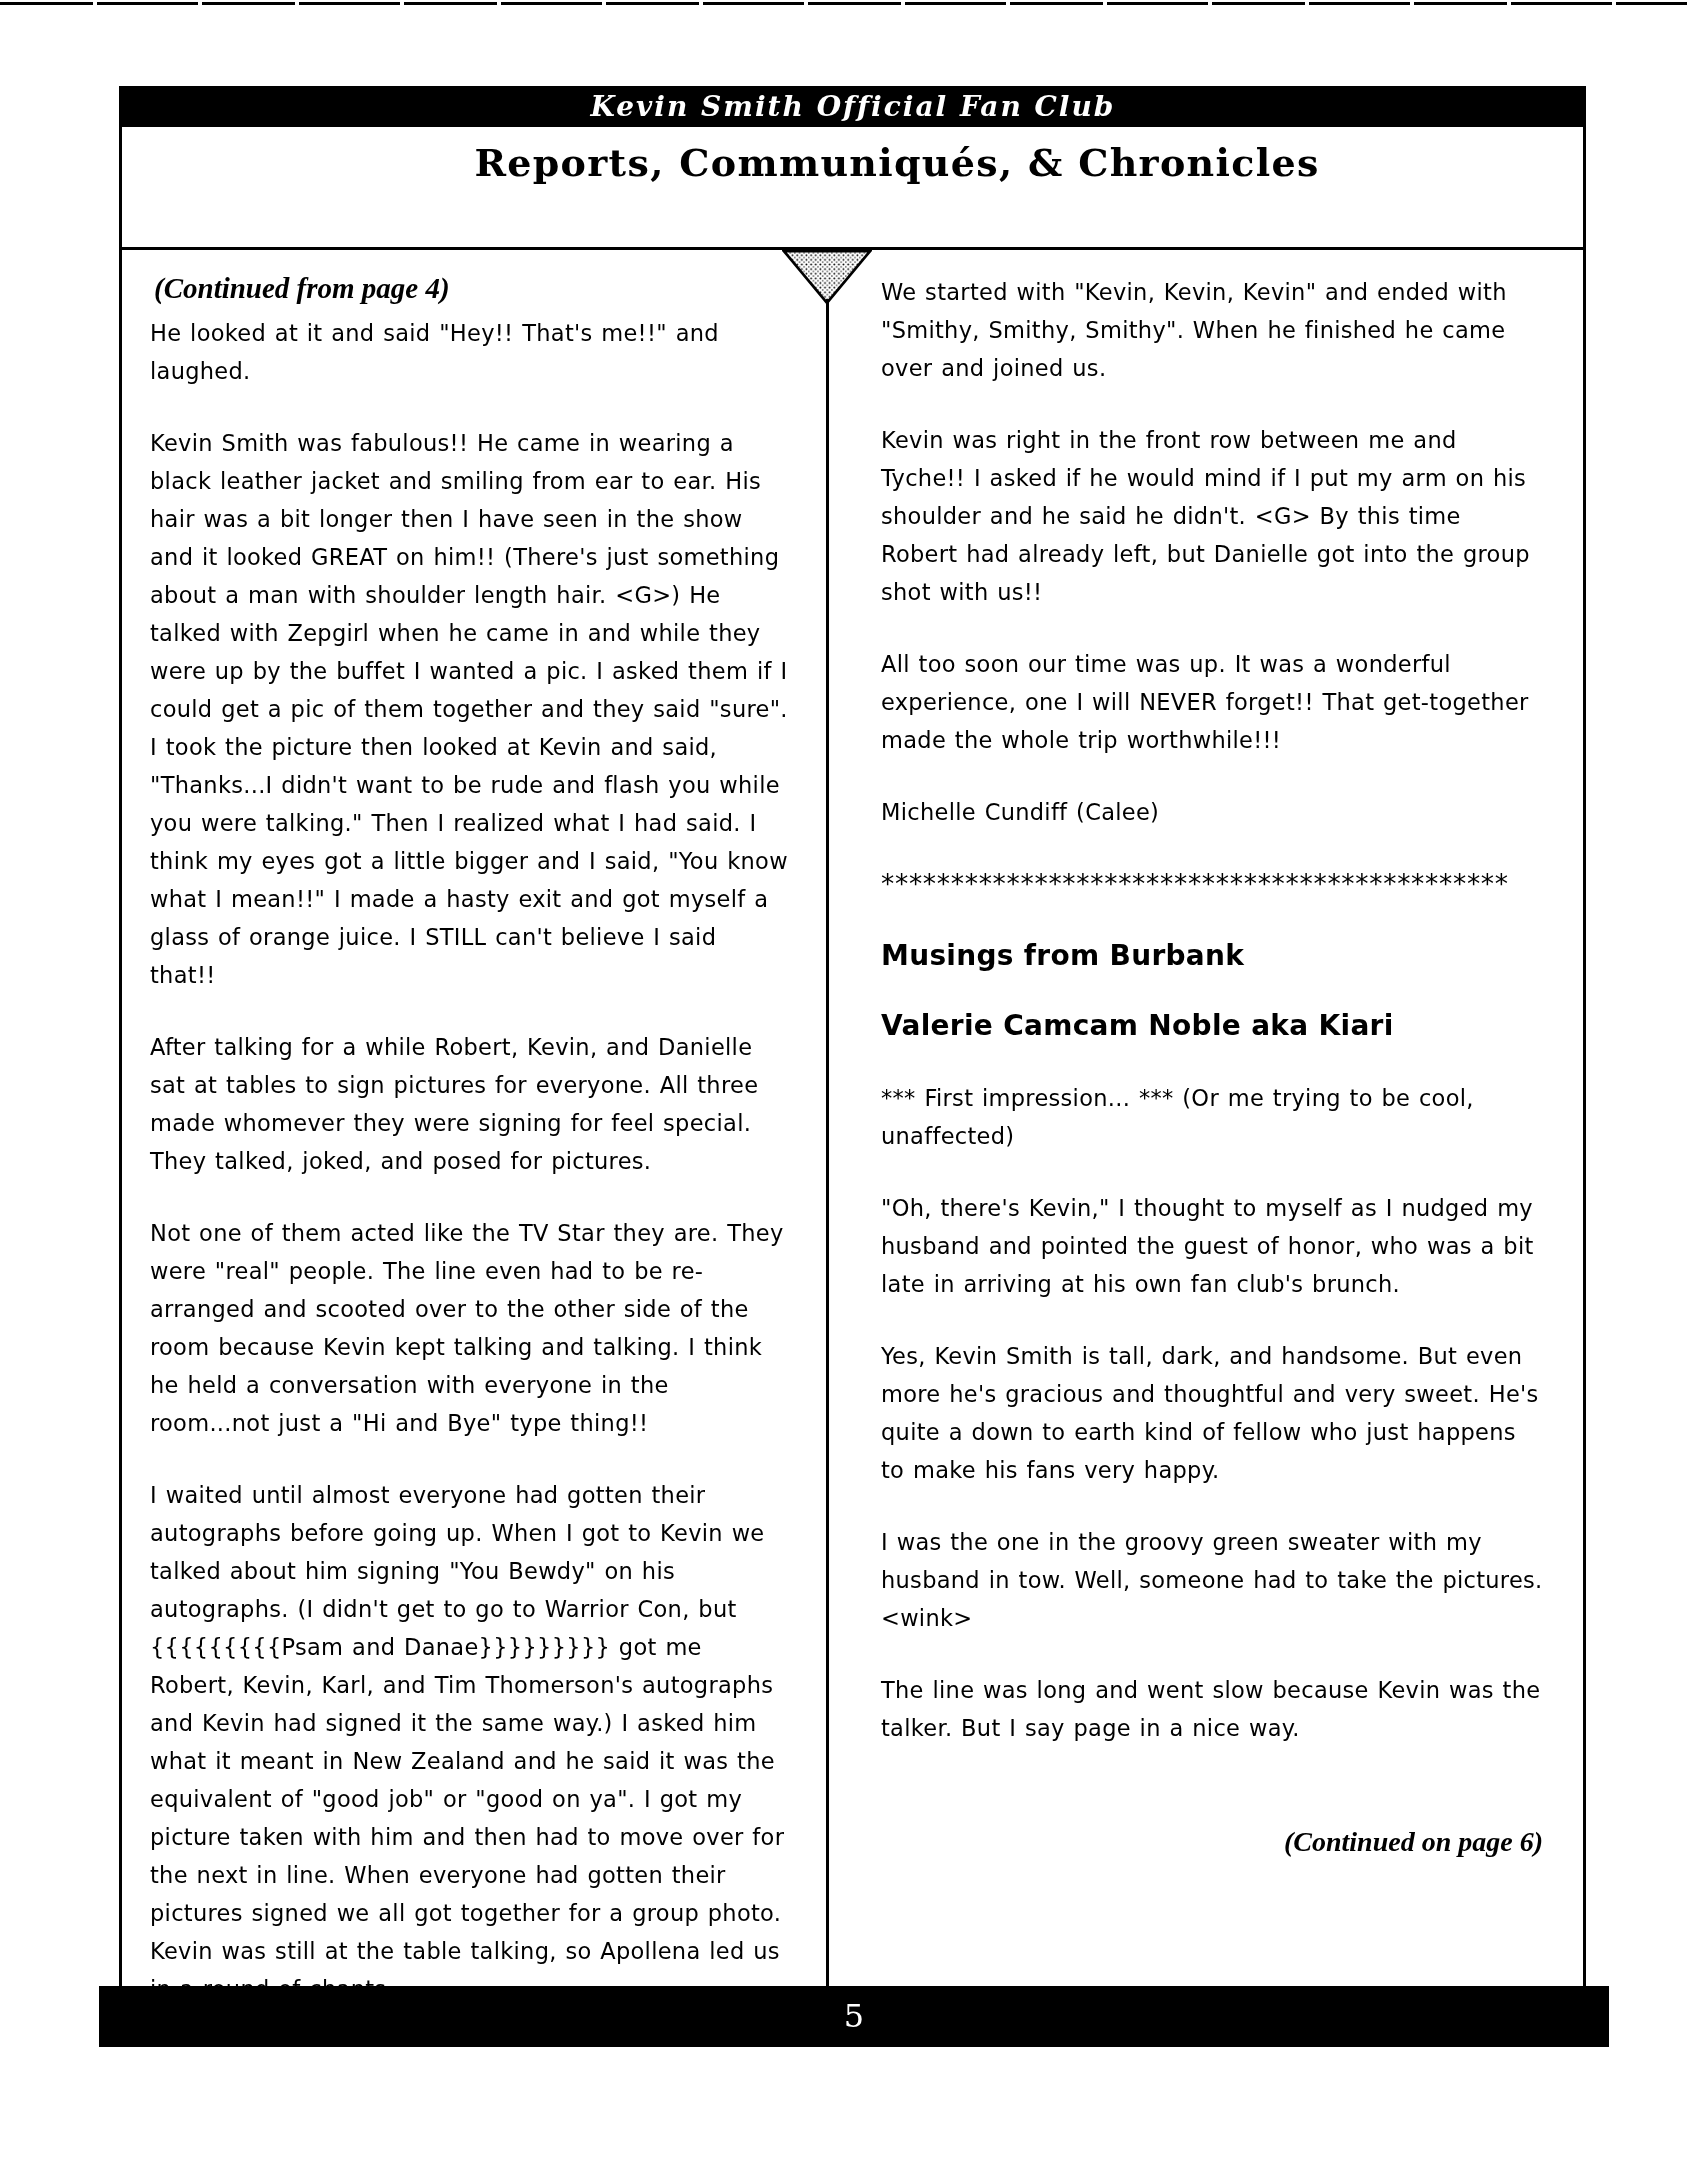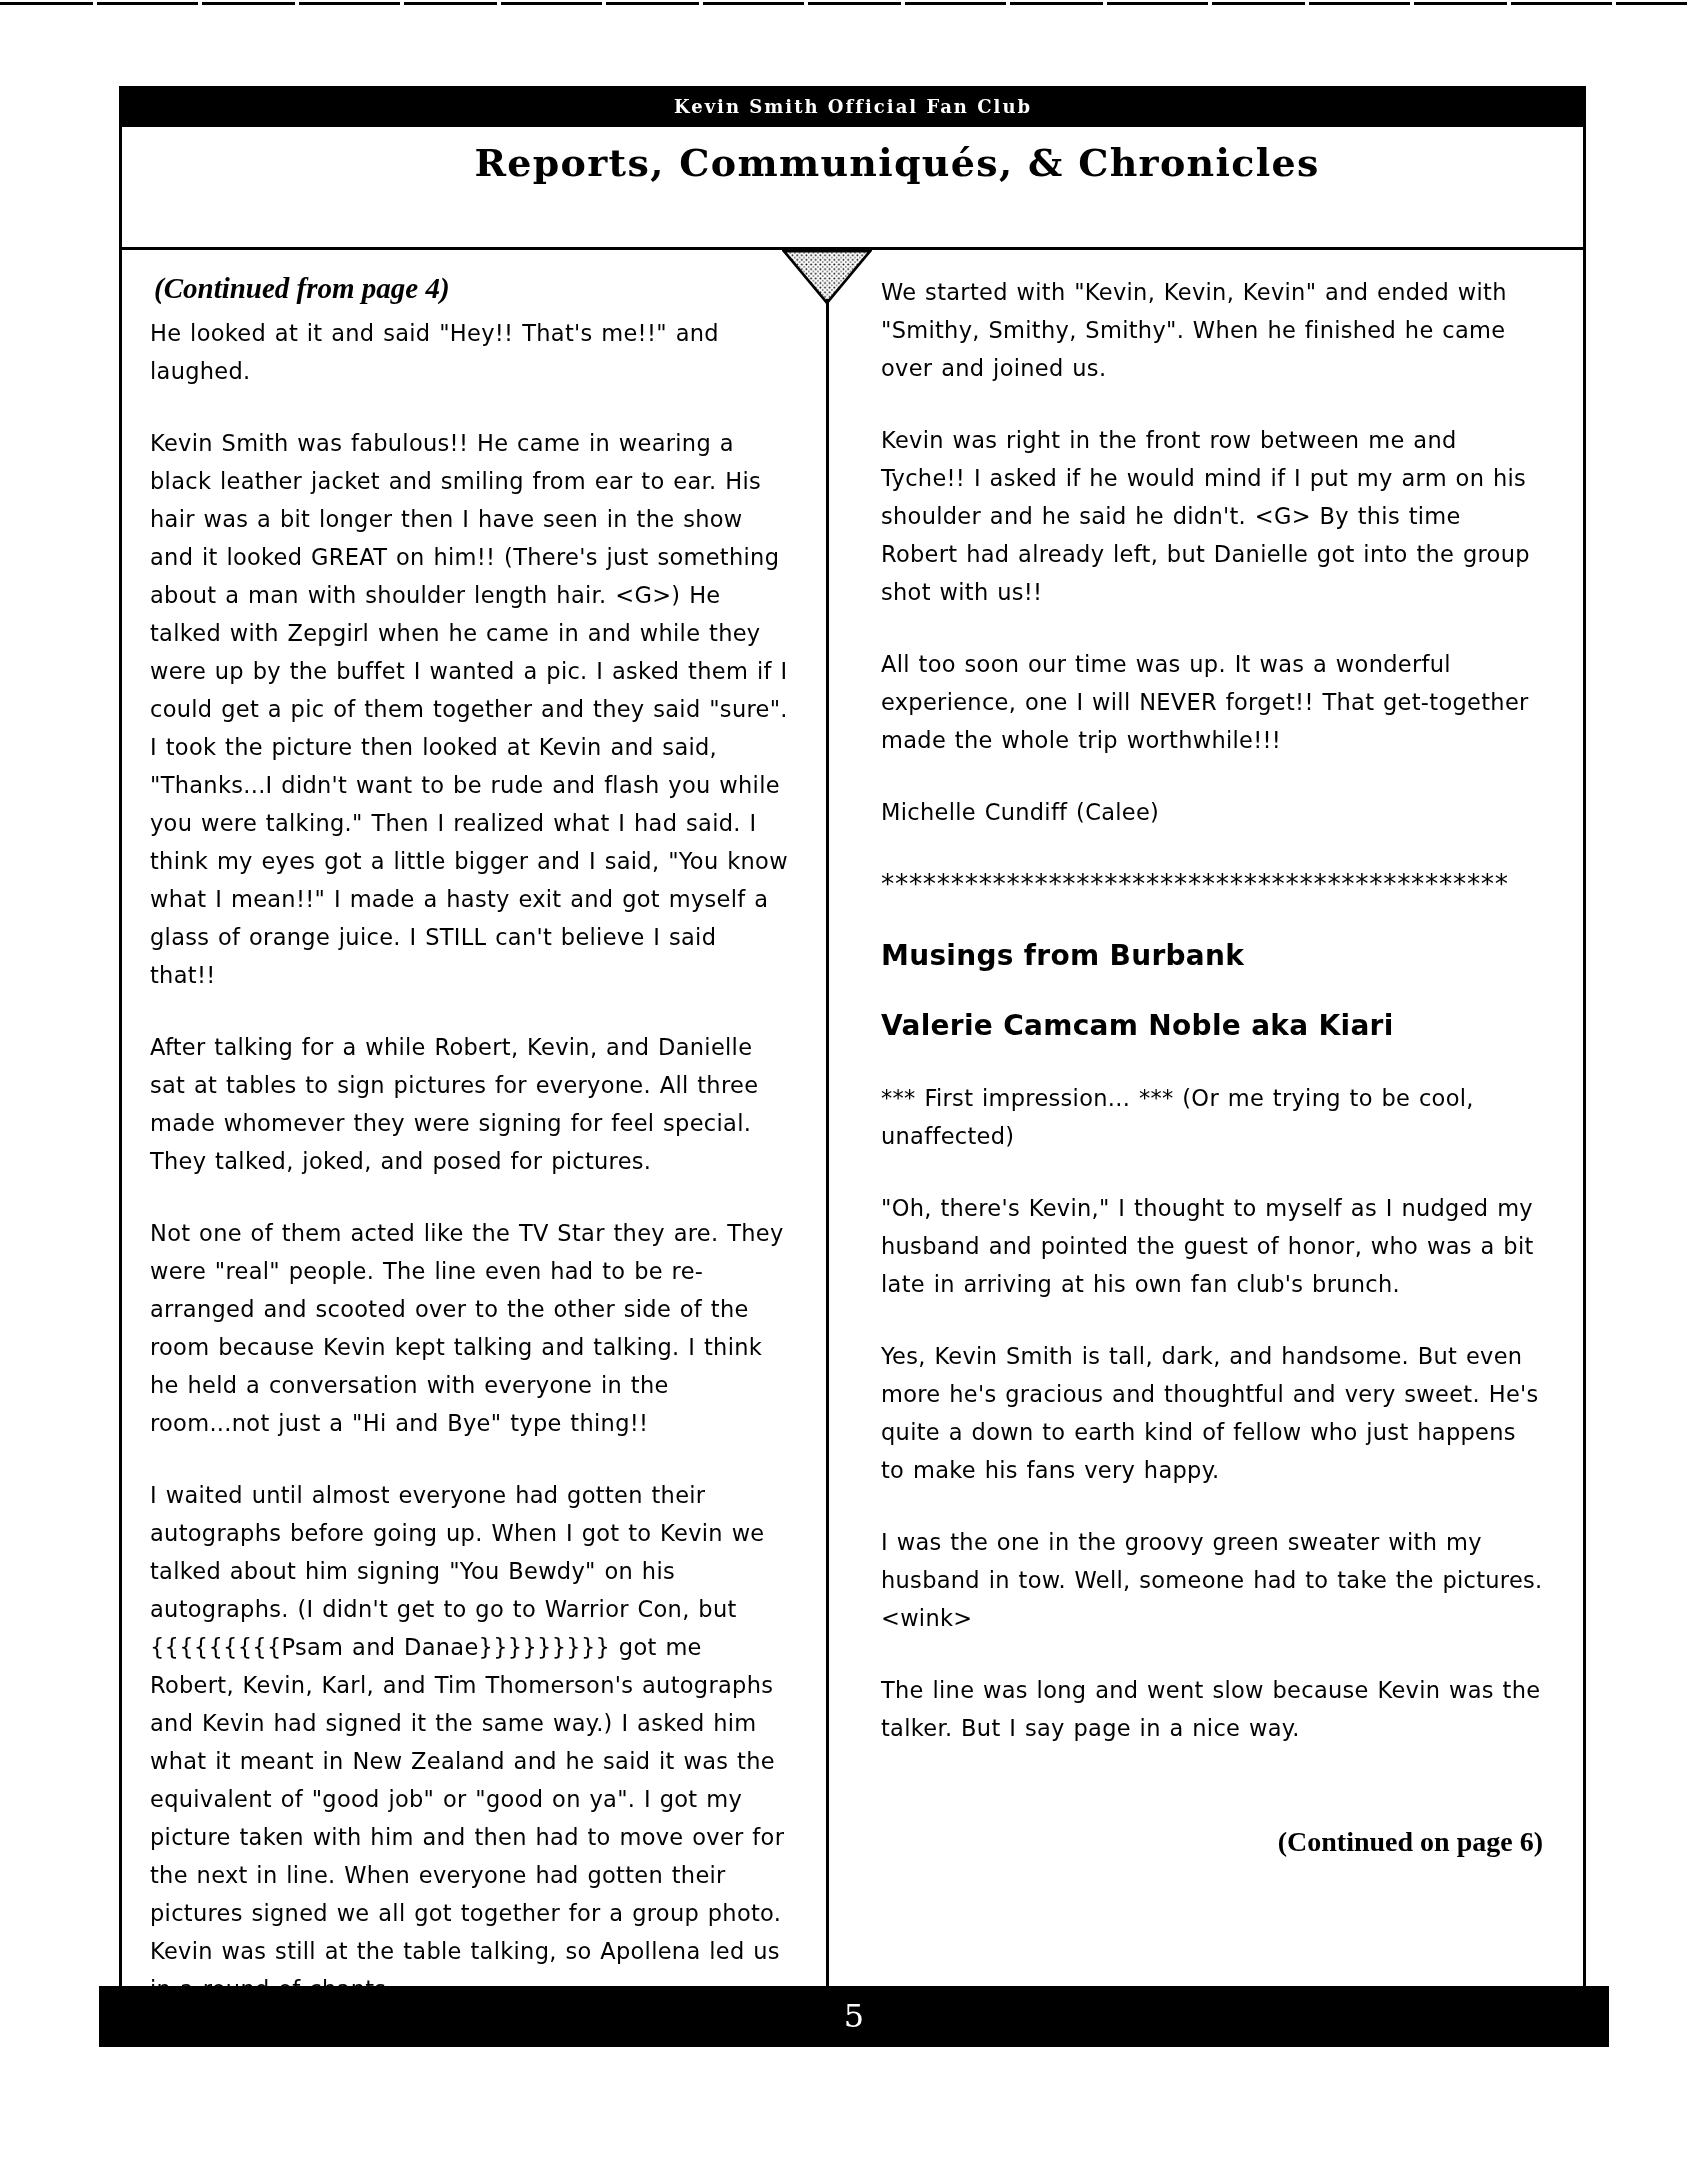--- a/index.html
+++ b/index.html
@@ -12,21 +12,21 @@
   .scan-line {
     position:absolute; left:0; top:2px; width:1687px; height:3.3px;
     background:repeating-linear-gradient(90deg,
       #000 0 93px, rgba(0,0,0,0) 93px 97px,
       #000 97px 198px, rgba(0,0,0,0) 198px 202px);
   }
   .header-bar {
     position:absolute; left:120px; top:86px; width:1466px; height:41px;
     background:#000; color:#fff; text-align:center;
     font-family:"DejaVu Serif", serif; font-weight:bold;
-    font-size:18px; line-height:42px; letter-spacing:2px;
+    font-size:28px; line-height:42px; letter-spacing:2px;font-style:italic;
   }
   .masthead {
     position:absolute; left:120px; top:138px; width:1466px;
     text-align:center; font-family:"DejaVu Serif", serif; font-weight:bold;margin-left:44px;
   }
   .masthead-line1 { font-size:38px; line-height:50px; letter-spacing:1.3px; }
   .masthead-line2 { font-size:36px; line-height:48px; }
   .rule-h { position:absolute; left:120px; top:247px; width:1466px; height:3.3px; background:#000; }
   .border-v { position:absolute; top:86px; width:3.3px; height:1901px; background:#000; }
   .border-left  { left:119px; }
@@ -44,21 +44,21 @@
     font-family:"Liberation Serif", serif; font-style:italic; font-weight:bold;
     font-size:29px; line-height:36px; margin:0 0 8px 4px;
   }
   .stars-divider {
     font-size:26.5px; line-height:38px; letter-spacing:0.7px;
     white-space:nowrap; overflow:hidden; margin:0 0 34px 0;
   }
   .section-heading { font-weight:bold; font-size:28px; line-height:38px; letter-spacing:0.3px;margin-top:32px; }
   .section-heading-block { margin:0 0 34px 0; }
   .continued-on {
-    font-family:"Liberation Serif", serif; font-weight:bold;
+    font-family:"Liberation Serif", serif; font-style:italic; font-weight:bold;
     font-size:28px; text-align:right; margin-top:79px;
   }
   .footer-bar {
     position:absolute; left:99px; top:1986px; width:1510px; height:61px;
     background:#000; color:#fff; text-align:center;
     font-family:"DejaVu Serif", serif; font-size:32px; line-height:61px;
   }
 </style>
 </head>
 <body>

